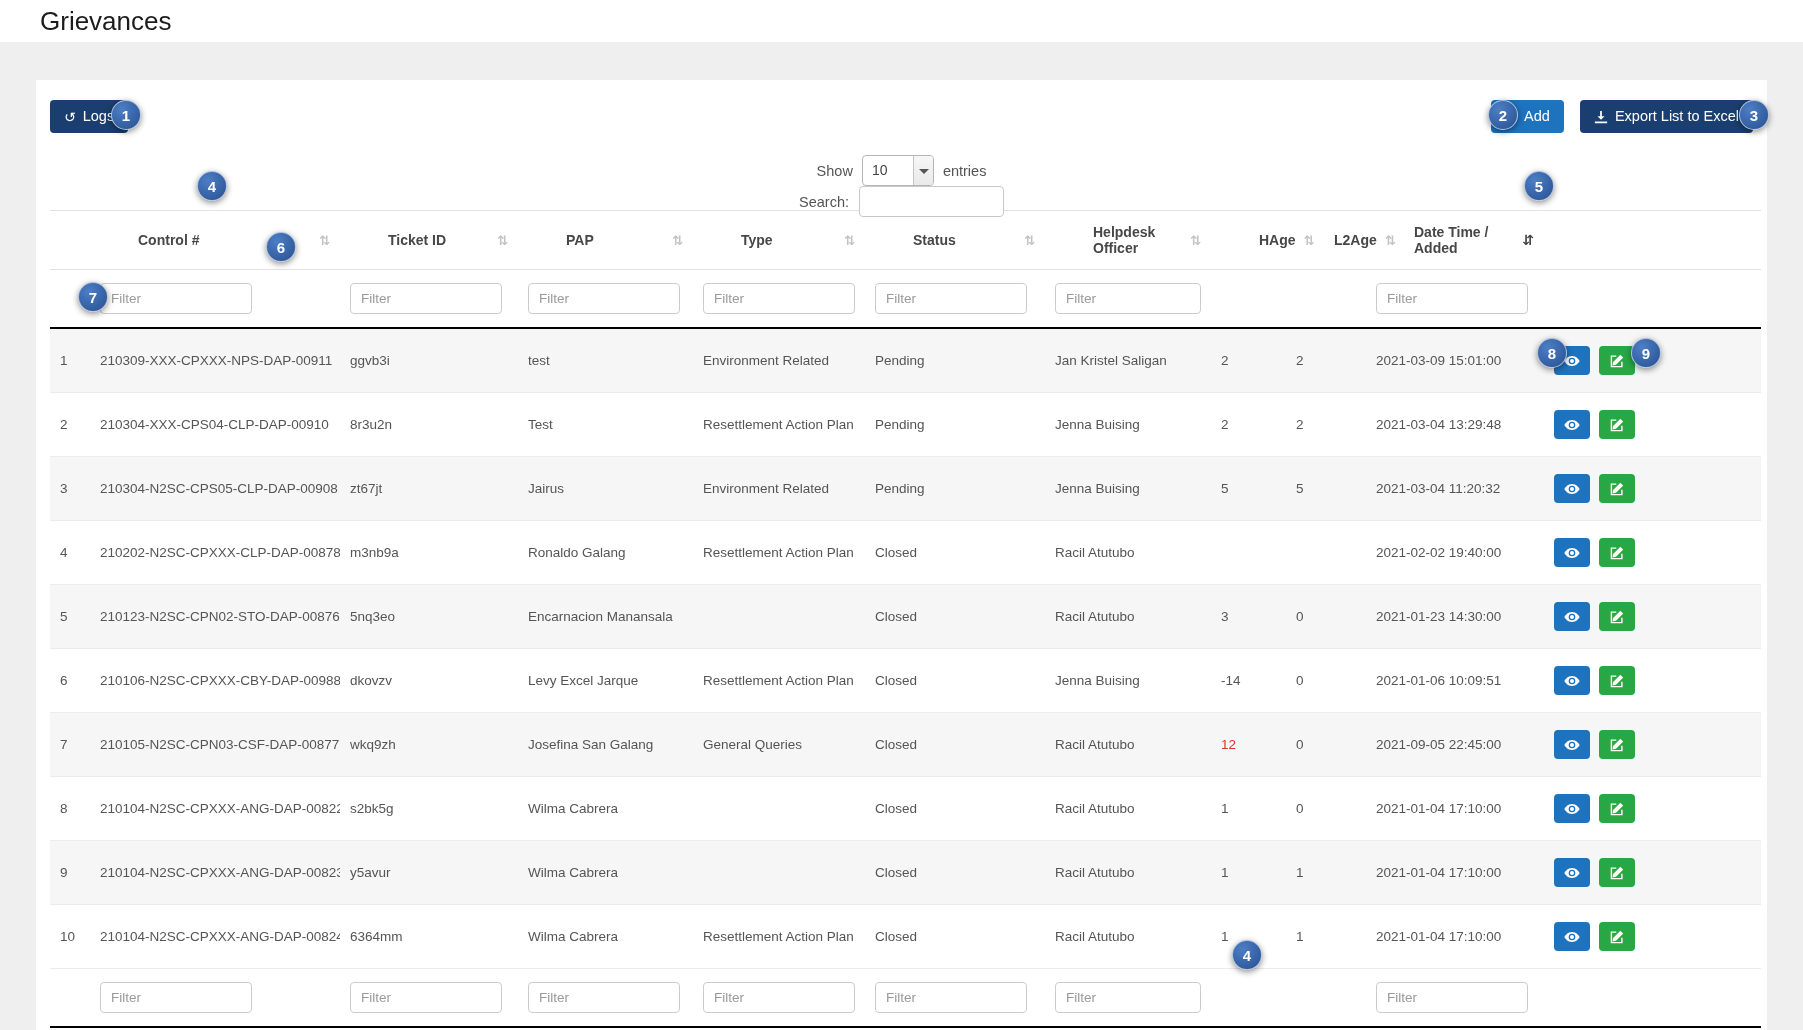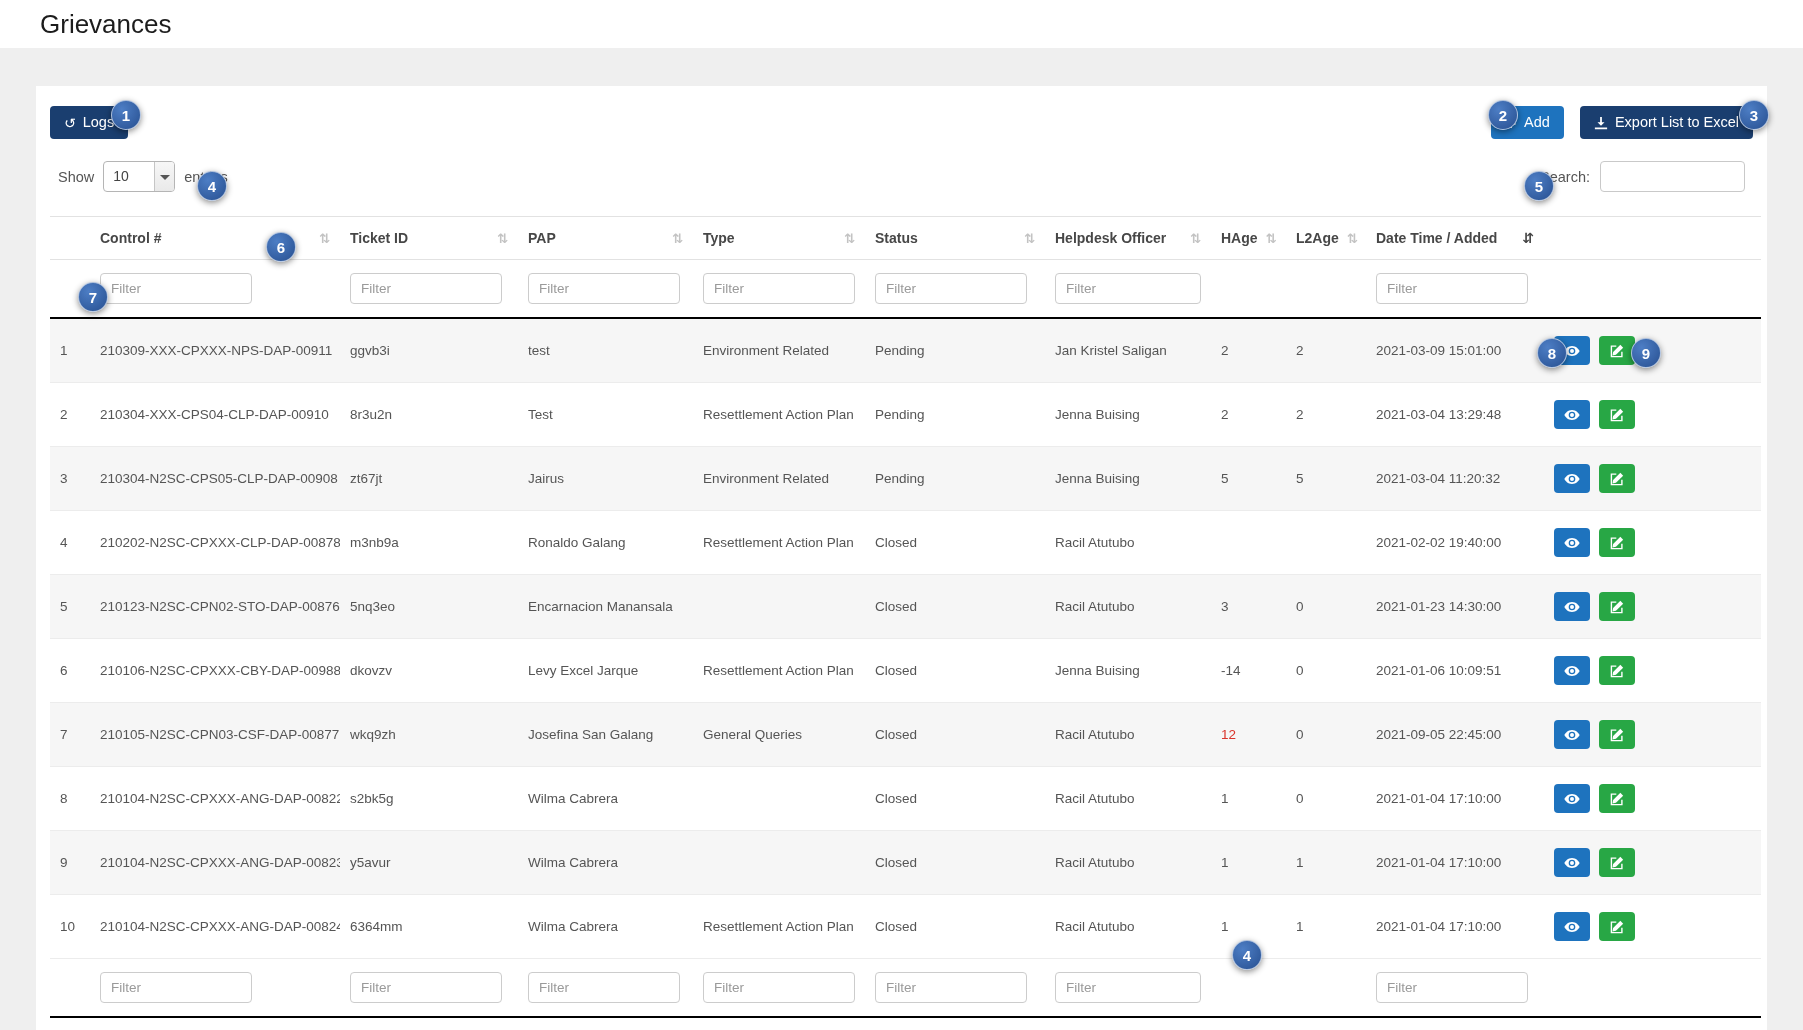--- a/index.html
+++ b/index.html
@@ -5,61 +5,61 @@
   * { box-sizing: border-box; }
   html,body { margin:0; padding:0; }
   body {
     font-family: "Liberation Sans", sans-serif;
     background:#efefef;
     color:#555;
   }
   .page { position:relative; width:1803px; height:1030px; background:#efefef; overflow:hidden; }
 
   
-  .topbar { background:#fff; height:48px; display:flex; align-items:center; padding:0 40px; }
+  .topbar { background:#fff; height:42px; display:flex; align-items:center; padding:0 40px; }
   .topbar h1 { margin:0; font-size:26px; font-weight:500; color:#1c1c1c; }
 
   
   .content { padding:38px 36px 0 36px; }
   .card { background:#fff; padding:20px 14px 24px 14px; min-height:908px; }
 
   
   .toolbar { display:flex; justify-content:space-between; align-items:flex-start; }
   .toolbar-right { display:flex; gap:16px; }
   .btn {
     border:none; border-radius:4px; color:#fff; font-size:14.5px;
     padding:8px 14px; display:inline-flex; align-items:center; gap:7px;
     cursor:pointer; font-family:inherit; line-height:17px;
   }
   .btn-navy { background:#1a3e6f; }
   .btn-blue { background:#1e73be; }
   .btn .glyph-icon { font-family:"DejaVu Sans", sans-serif; font-size:14px; line-height:14px; }
   .btn svg { display:block; }
 
   
-  .controls { display:flex; justify-content:space-between; align-items:center; margin-top:22px; padding:0 8px; font-size:14.5px; color:#555; height:31px; }
+  .controls { display:flex; justify-content:space-between; align-items:center; margin-top:22px; padding:0 8px; font-size:14.5px; color:#555; height:31px;flex-direction:column; }
   .length { display:flex; align-items:center; }
   .select {
     display:inline-flex; align-items:stretch; border:1px solid #b5b5b5; border-radius:4px;
     overflow:hidden; height:31px; background:#fff; margin:0 9px; width:72px; cursor:pointer;
   }
   .select-value { flex:1; padding:6px 0 0 9px; font-size:14px; color:#444; }
   .select-arrow { width:20px; background:linear-gradient(#f7f7f7,#e9e9e9); border-left:1px solid #c5c5c5; position:relative; }
   .select-arrow::after { content:""; position:absolute; top:13px; left:5px; border:5px solid transparent; border-top-color:#555; }
   .search { display:flex; align-items:center; }
   .search label { margin-right:10px; color:#555; }
   .search input { width:145px; height:31px; border:1px solid #c9c9c9; border-radius:4px; padding:0 8px; font-size:14px; font-family:inherit; color:#444; outline:none; }
 
   
   table { width:100%; border-collapse:collapse; margin-top:24px; table-layout:fixed; }
   thead th {
     text-align:left; font-weight:600; color:#474747; padding:13px 10px;
     border-top:1px solid #e2e2e2; border-bottom:1px solid #e2e2e2; font-size:14px; cursor:pointer;
   }
-  .th-inner { display:flex; align-items:center; justify-content:space-between; }
+  .th-inner { display:flex; align-items:center; justify-content:space-between;margin-left:38px; }
   .sort-icon { font-family:"DejaVu Sans", sans-serif; color:#c3c3c3; font-size:13px; margin-left:8px; }
   .sort-icon.active { color:#444; font-size:14px; }
   tr.filter-row td { padding:13px 10px; border-bottom:2px solid #000000; }
   .filter-input {
     width:100%; max-width:152px; height:31px; border:1px solid #ccc; border-radius:4px;
     padding:0 10px; font-size:13.5px; font-family:inherit; color:#444; outline:none;
   }
   .filter-input::placeholder { color:#9a9a9a; }
   tbody td {
     padding:17px 10px; border-bottom:1px solid #ececec; color:#555;

